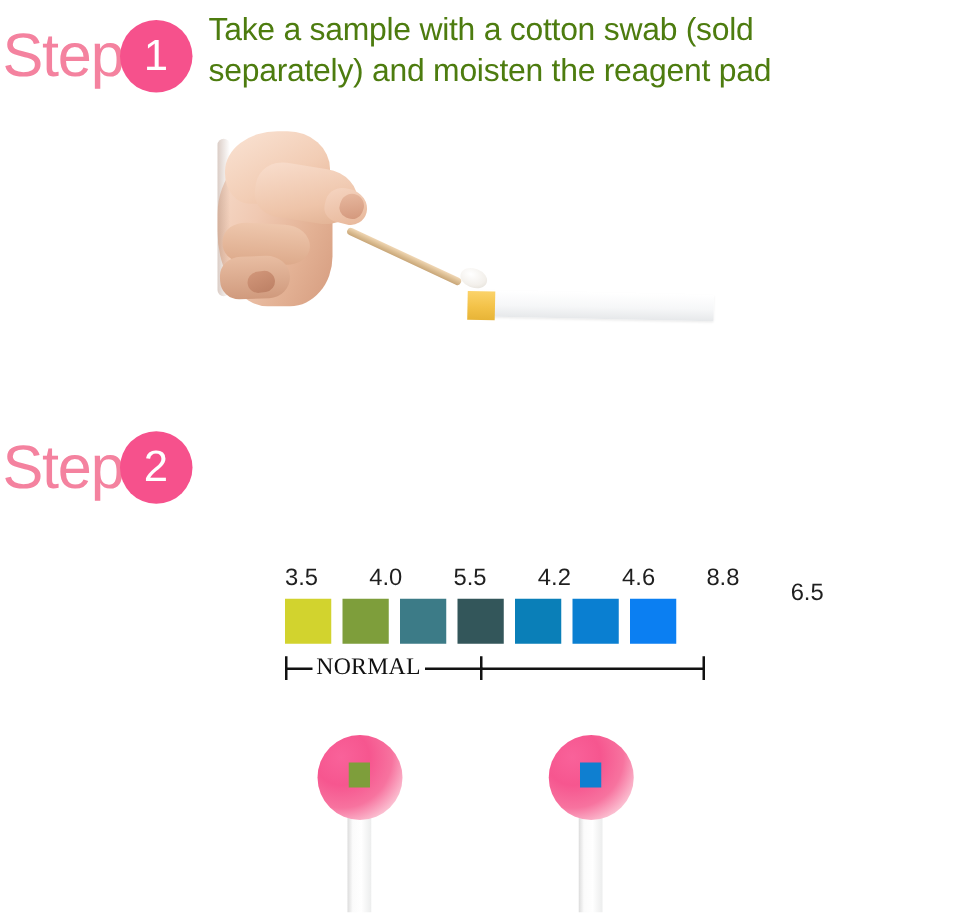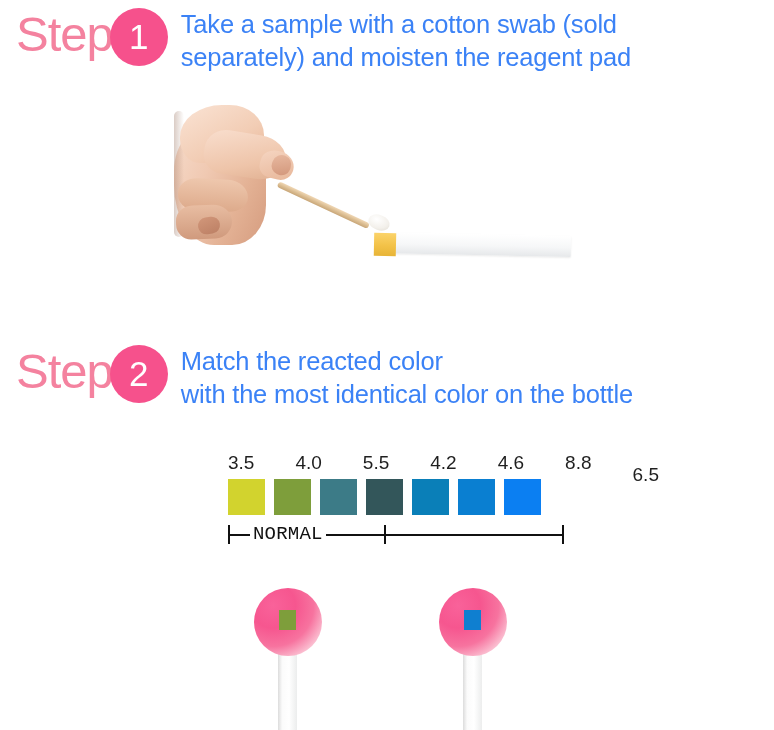--- a/index.html
+++ b/index.html
@@ -13,22 +13,22 @@
     position: relative;
     overflow: hidden;
     font-family: "Liberation Sans", sans-serif;
     color: #3b3b3b;
   }
 
   
   .step-header {
     position: absolute;
     display: flex;
-    align-items: flex-start;
-    left: 16px;
+    align-items: flex-end;
+    left: 2px;
   }
   .step-word {
     font-size: 49px;
     line-height: 57px;
     color: #f4829f;
     font-weight: 400;
     letter-spacing: -1px;
     font-family: "Liberation Sans", sans-serif;
     white-space: nowrap;
   }
@@ -49,21 +49,21 @@
     font-size: 35px;
     line-height: 35px;
     font-family: "Liberation Sans", sans-serif;
     font-weight: 300;
     padding-bottom: 2px;
   }
   .step-text {
     margin-left: 13px;
     font-size: 25.5px;
     line-height: 33px;
-    color: #3b82f6;
+    color: #4d7c0f;
     font-weight: 400;
     white-space: pre-line;
     padding-top: 2px;
     letter-spacing: -0.2px;
   }
 
   #step1-header { top: 6px; }
   #step2-header { top: 343px; }
 
   
@@ -270,21 +270,21 @@
     height: 2px;
     background: #111111;
   }
   .range-word {
     position: absolute;
     top: 0px;
     font-size: 19px;
     line-height: 24px;
     color: #111111;
     letter-spacing: .2px;
-    font-family: Liberation Mono, monospace;
+    font-family: Liberation Serif, serif;
     background: #ffffff;
     padding: 0 3px;
   }
 
   
   .result {
     position: absolute;
     width: 100px;
     height: 140px;
   }
@@ -347,22 +347,20 @@
   <div class="swab-head"></div>
   <div class="strip-body"></div>
   <div class="strip-pad"></div>
 </div>
 
 <div class="step-header" id="step2-header">
   <div class="step-word">Step</div>
   <div class="step-badge">
     <span>2</span>
   </div>
-  <div class="step-text">Match the reacted color
-with the most identical color on the bottle</div>
 </div>
 
 <div id="color-chart">
   <div class="chart-labels">
       <div class="chart-label">3.5</div>
       <div class="chart-label">4.0</div>
       <div class="chart-label">5.5</div>
       <div class="chart-label">4.2</div>
       <div class="chart-label">4.6</div>
       <div class="chart-label">8.8</div>

